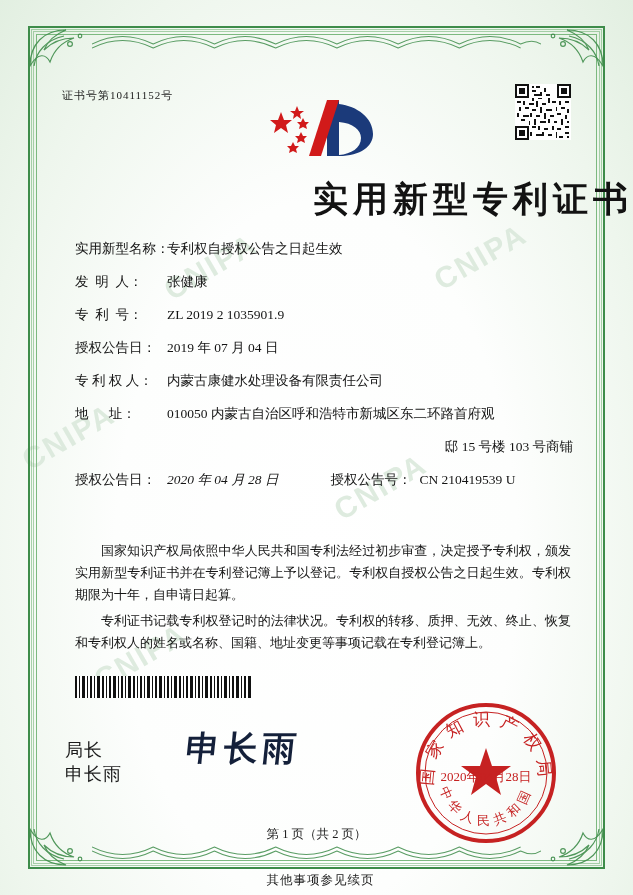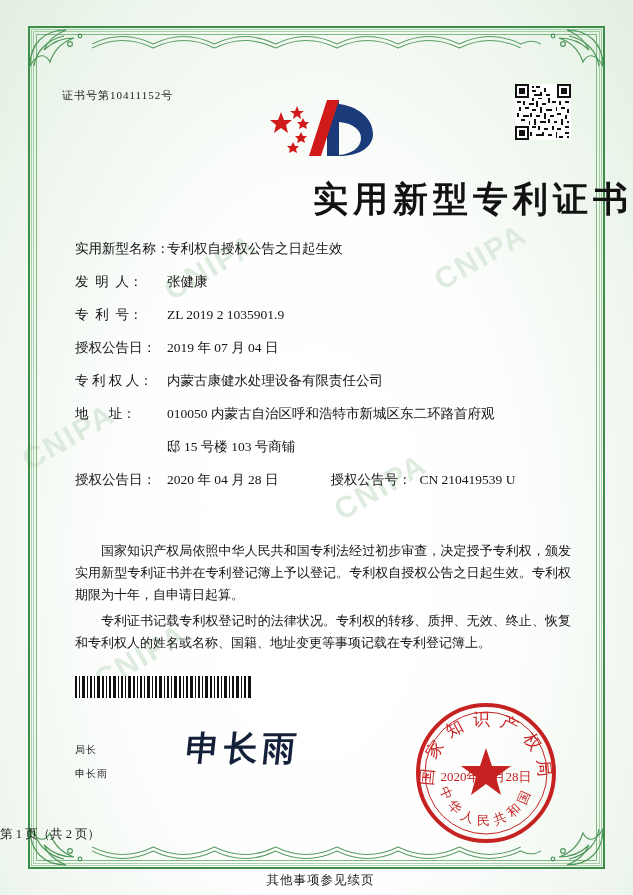--- a/index.html
+++ b/index.html
@@ -106,39 +106,39 @@
   .row{display:flex;align-items:flex-start;}
   .lbl{
     width:92px;flex:0 0 92px;
     letter-spacing:0px;
     white-space:pre;
   }
   .val{flex:1 1 auto;}
   .row-two{display:flex;align-items:center;}
   .row-two .col2{margin-left:52px;display:flex;}
   .row-two .col2 .lbl{width:auto;flex:0 0 auto;margin-right:8px;}
-  .addr2{margin-left:92px;}
+  .addr2{margin-left:92px;text-align:right;}
 
   .para{
     position:absolute;left:75px;right:62px;top:540px;
     font-size:13px;
     line-height:22px;
     text-align:justify;
     color:#141414;
   }
   .para p{margin:0 0 4px 0;text-indent:26px;}
 
   .barcode{
     position:absolute;left:75px;top:676px;width:176px;height:22px;
   }
   .barcode svg{display:block;}
 
   .sign-label{
-    position:absolute;left:75px;top:738px;
-    font-size:10px;line-height:24px;letter-spacing:1px;
+    position:absolute;left:65px;top:738px;
+    font-size:18px;line-height:24px;letter-spacing:1px;
   }
   .sign-hand{
     position:absolute;left:186px;top:726px;
     font-family:"DejaVu Serif", serif;
     font-size:34px;
     color:#14203a;
     letter-spacing:4px;
     transform:skewX(-6deg);
     font-weight:bold;
   }
@@ -151,21 +151,21 @@
   .seal-date{
     position:absolute;right:78px;top:768px;
     width:138px;text-align:center;
     color:#c62222;
     font-size:13px;
     font-family:"Liberation Serif", serif;
   }
 
   .page-no{
     position:absolute;left:0;right:0;top:826px;
-    text-align:left;font-size:12.5px;color:#1b1b1b;
+    text-align:center;font-size:12.5px;color:#1b1b1b;
   }
   .footer-note{
     position:absolute;left:0;right:0;bottom:6px;
     text-align:center;font-size:12.5px;color:#1b1b1b;letter-spacing:1px;padding-left:8px;
   }
 </style>
 </head>
 <body>
 
 <div class="page">
@@ -347,21 +347,21 @@
         <div class="lbl">专 利 权 人：</div>
         <div class="val">内蒙古康健水处理设备有限责任公司</div>
       </div>
       <div class="row">
         <div class="lbl">地      址：</div>
         <div class="val">010050 内蒙古自治区呼和浩特市新城区东二环路首府观</div>
       </div>
       <div class="addr2">邸 15 号楼 103 号商铺</div>
       <div class="row-two">
         <div class="lbl">授权公告日：</div>
-        <div class="val" style="flex:0 0 auto;">2020 年 04 月 28 日</div>
+        <div class="val" style="flex:0 0 auto;font-style:italic;">2020 年 04 月 28 日</div>
         <div class="col2">
           <div class="lbl">授权公告号：</div>
           <div class="val">CN 210419539 U</div>
         </div>
       </div>
     </div>
 
     <div class="para">
       <p>国家知识产权局依照中华人民共和国专利法经过初步审查，决定授予专利权，颁发实用新型专利证书并在专利登记簿上予以登记。专利权自授权公告之日起生效。专利权期限为十年，自申请日起算。</p>
       <p>专利证书记载专利权登记时的法律状况。专利权的转移、质押、无效、终止、恢复和专利权人的姓名或名称、国籍、地址变更等事项记载在专利登记簿上。</p>

